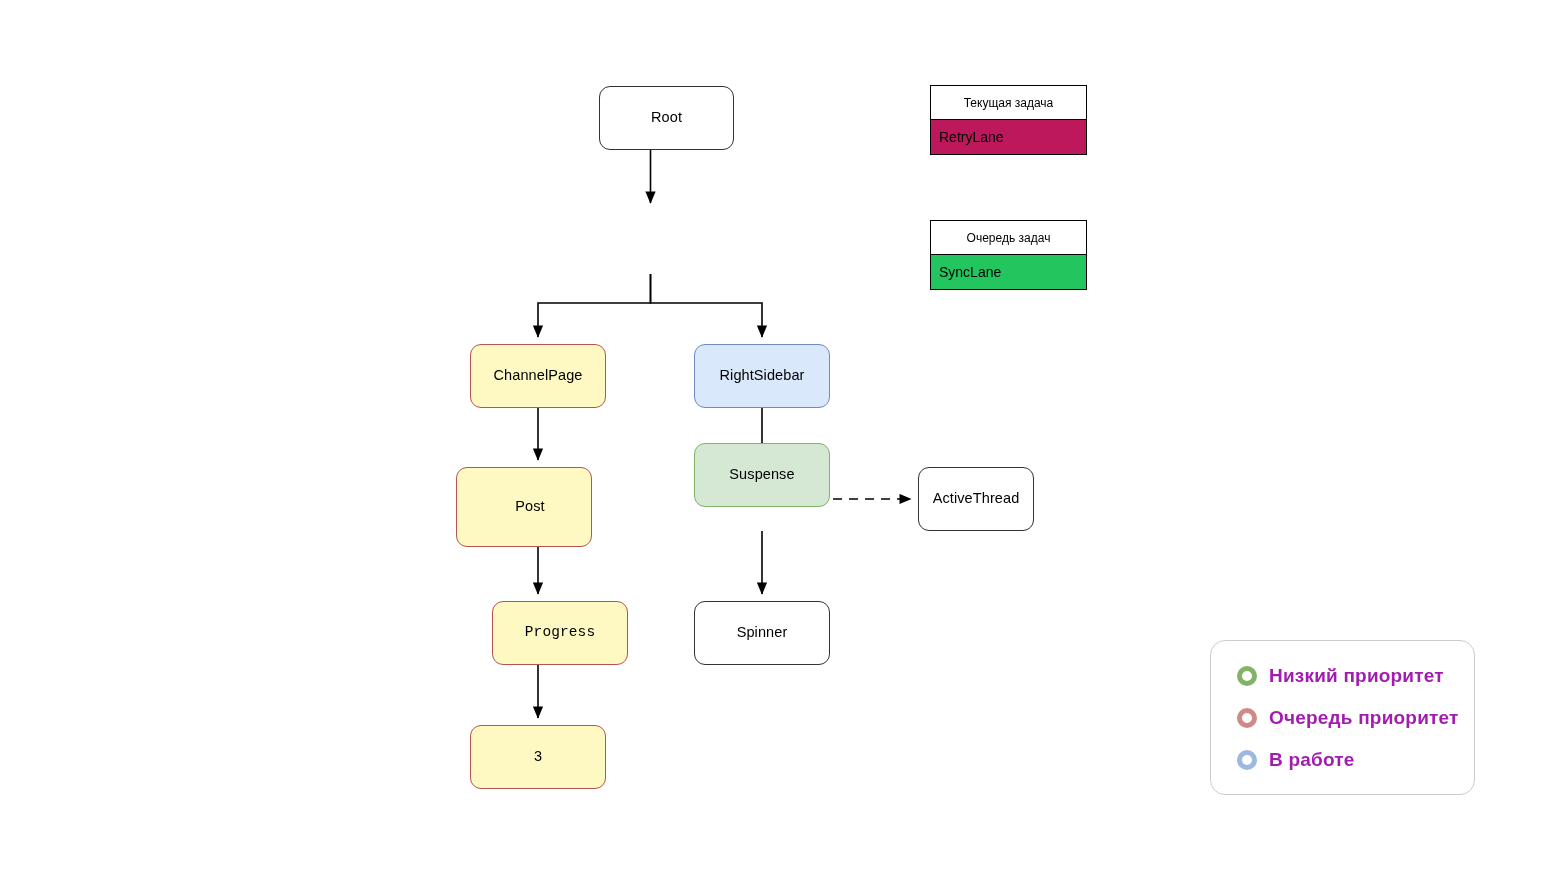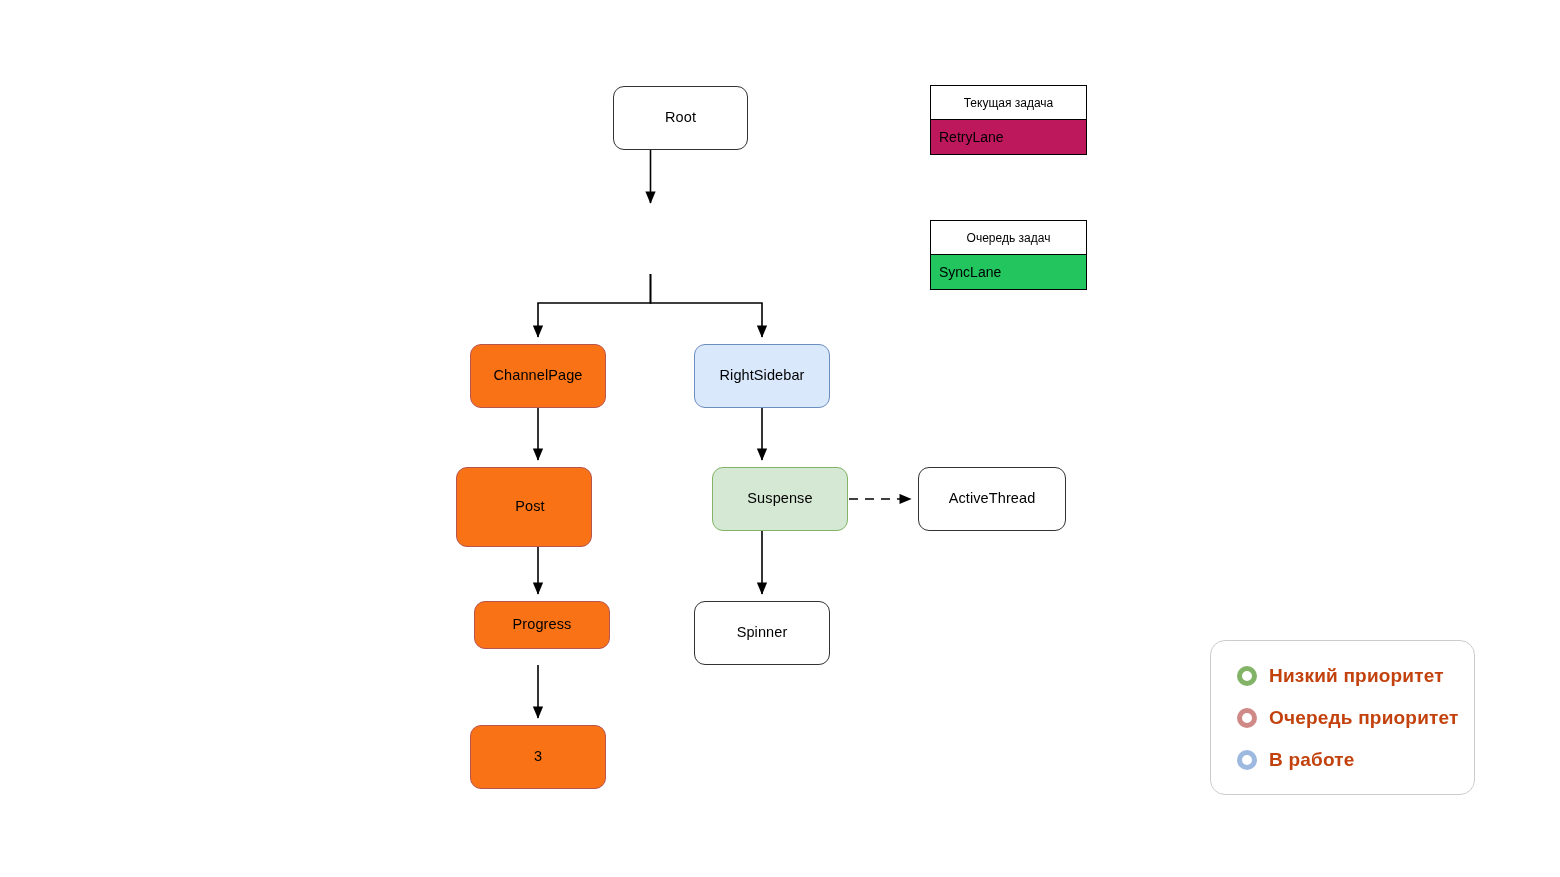--- a/index.html
+++ b/index.html
@@ -39,21 +39,21 @@
     justify-content: center;
     border: 1.3px solid #333333;
     border-radius: 11px;
     font-size: 14.5px;
     line-height: 1.2;
     letter-spacing: .1px;
     text-align: center;
     background: #ffffff;
   }
   .node.plain      { background: #ffffff; border-color: #333333; }
-  .node.red        { background: #f97316; border-color: #b85450; }
+  .node.red        { background: #fef9c3; border-color: #b85450; }
   .node.green      { background: #d5e8d4; border-color: #82b366; }
   .node.blue       { background: #dae8fc; border-color: #6c8ebf; text-align: right; }
   .node.gradient   {
     background: linear-gradient(90deg, #f3cfcb 0%, #eadcc6 48%, #b9dfa8 100%);
     border-color: #b85450;
   }
 
   
   .table {
     position: absolute;
@@ -104,21 +104,21 @@
     width: 20px;
     height: 20px;
     border-radius: 50%;
     box-sizing: border-box;
     display: block;
     flex: 0 0 auto;
   }
   .legend-label {
     font-size: 19px;
     font-weight: bold;
-    color: #c2410c;
+    color: #a21caf;
     letter-spacing: .2px;
     white-space: nowrap;
   }
 </style>
 </head>
 <body>
 
 <div id="canvas">
 
   <svg class="edges" viewBox="0 0 1560 877">
@@ -155,39 +155,39 @@
 
     <g>
       <line x1="762" y1="531" x2="762" y2="594" stroke="#000000" stroke-width="1.6" marker-end="url(#arrow)"></line>
     </g>
 
     <g>
       <line x1="833" y1="499" x2="911" y2="499" stroke="#000000" stroke-width="1.6" stroke-dasharray="9 7" marker-end="url(#arrow)"></line>
     </g>
   </svg>
 
-  <div class="node plain" style="left:613px; top:86px;  width:135px; height:64px;">
+  <div class="node plain" style="left:599px; top:86px;  width:135px; height:64px;">
       <span>Root</span>
     </div>
   <div class="node red" style="left:470px; top:344px; width:136px; height:64px;">
       <span>ChannelPage</span>
     </div>
   <div class="node blue" style="left:694px; top:344px; width:136px; height:64px;">
       <span>RightSidebar</span>
     </div>
   <div class="node red" style="left:456px; top:467px; width:136px; height:80px;padding-left:12px;">
       <span>Post</span>
     </div>
-  <div class="node green" style="left:694px; top:467px; width:136px; height:64px;margin-left:18px;">
+  <div class="node green" style="left:694px; top:443px; width:136px; height:64px;">
       <span>Suspense</span>
     </div>
-  <div class="node plain" style="left:918px; top:467px; width:148px; height:64px;">
+  <div class="node plain" style="left:918px; top:467px; width:116px; height:64px;">
       <span>ActiveThread</span>
     </div>
-  <div class="node red" style="left:474px; top:601px; width:136px; height:48px;">
+  <div class="node red" style="left:492px; top:601px; width:136px; height:64px;font-family:Liberation Mono, monospace;">
       <span>Progress</span>
     </div>
   <div class="node plain" style="left:694px; top:601px; width:136px; height:64px;">
       <span>Spinner</span>
     </div>
   <div class="node red" style="left:470px; top:725px; width:136px; height:64px;">
       <span>3</span>
     </div>
 
   <div class="table" style="left:930px; top:85px; width:157px;">

